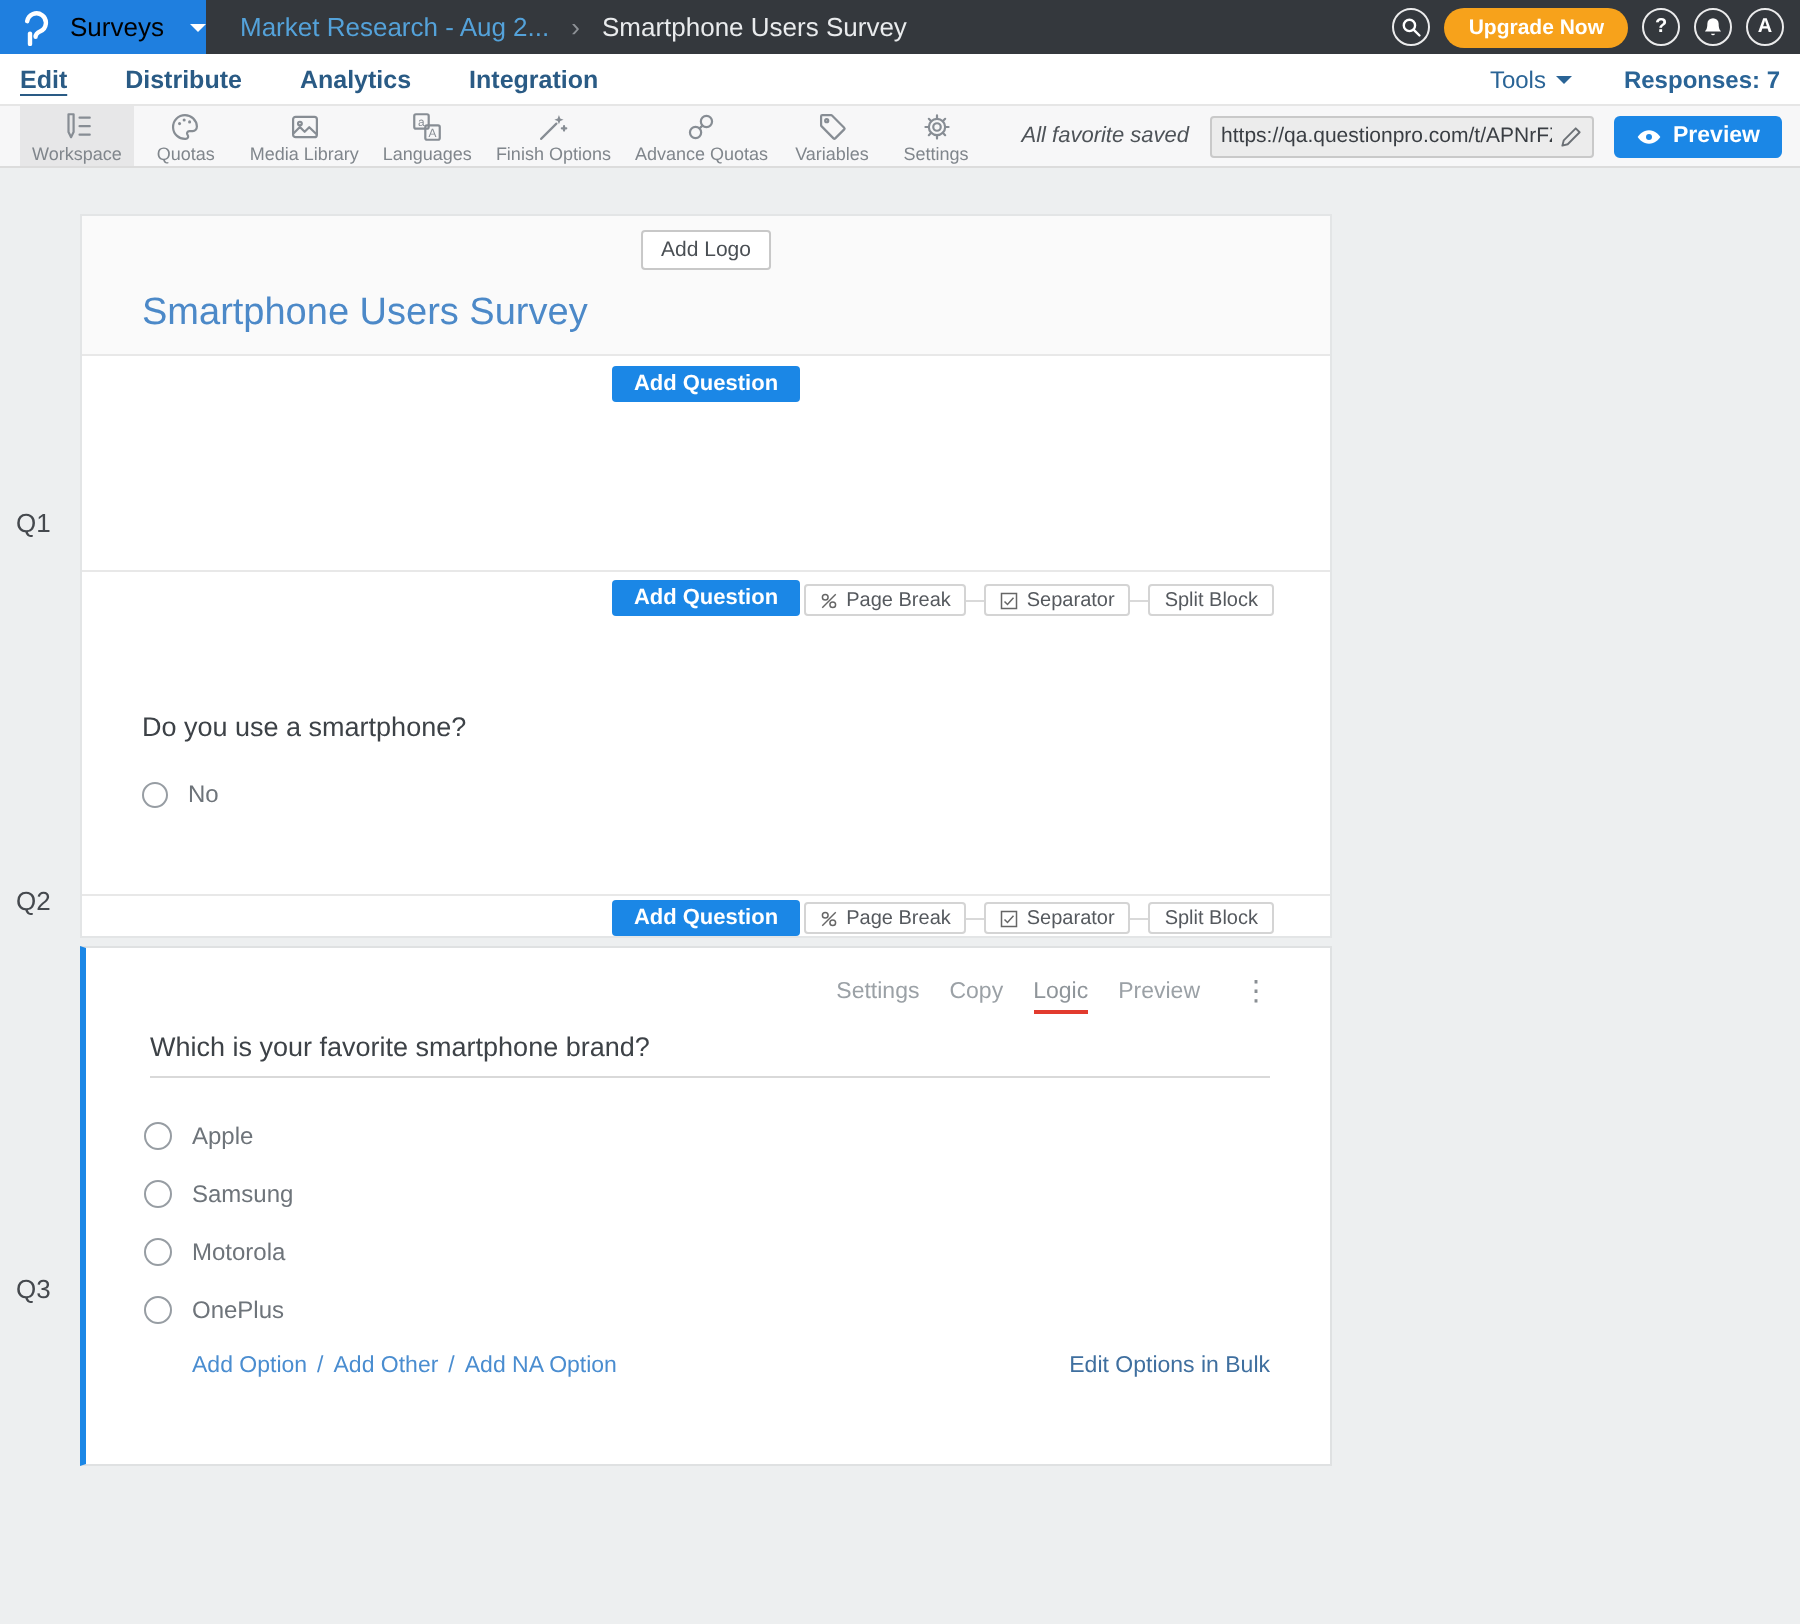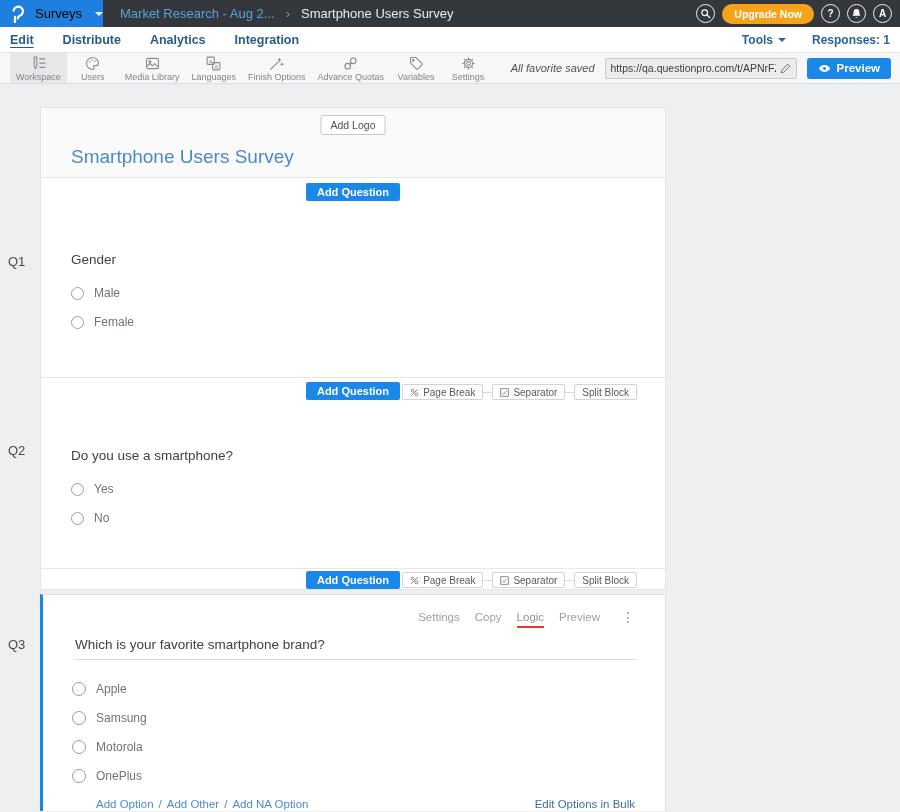--- a/index.html
+++ b/index.html
@@ -26,21 +26,21 @@
     color:#fff; font-size:10px; font-weight:bold; cursor:pointer; flex:none; }
   .upgrade-btn { background:#f7a21b; color:#fff; font-size:10.5px; font-weight:bold;
     border:none; border-radius:10px; padding:4px 12px; cursor:pointer; }
 
   
   .nav-tabs { height:26px; background:#fff; display:flex; align-items:center;
     padding:0 10px; border-bottom:1px solid #e6e6e6; }
   .nav-tab { font-size:12.5px; font-weight:bold; color:#2a5b85; margin-right:29px; cursor:pointer; }
   .nav-tab.active { text-decoration:underline; text-underline-offset:3px; }
   .nav-right { margin-left:auto; display:flex; align-items:center; gap:26px; }
-  .tools-label { font-size:12px; font-weight:bold; color:#2a6496; cursor:pointer;
+  .tools-label { font-size:12px; font-weight:normal; color:#2a6496; cursor:pointer;
     display:flex; align-items:center; }
   .responses-label { font-size:12px; font-weight:bold; color:#2a6496; cursor:pointer; }
 
   
   .toolbar { height:31px; background:#f7f7f8; border-bottom:1px solid #dcdcdc;
     display:flex; align-items:stretch; padding-left:10px; }
   .tool-btn { min-width:52px; padding:2px 6px 0; display:flex; flex-direction:column;
     align-items:center; cursor:pointer; }
   .tool-btn.active { background:#e7e7e8; }
   .tool-btn svg { flex:none; }
@@ -158,40 +158,40 @@
 <nav class="nav-tabs">
   <span class="nav-tab active">Edit</span>
   <span class="nav-tab">Distribute</span>
   <span class="nav-tab">Analytics</span>
   <span class="nav-tab">Integration</span>
   <div class="nav-right">
     <span class="tools-label">
         <span>Tools</span>
         <span class="caret" style="margin-left:5px"></span>
       </span>
-    <span class="responses-label">Responses: 1</span>
+    <span class="responses-label">Responses: 7</span>
   </div>
 </nav>
 
 <div class="toolbar">
   <div class="tool-btn active">
     <svg width="17" height="17" viewBox="0 0 20 20">
       <path class="st" d="M5 2.5h3v10.5L6.5 16 5 13z"></path>
         <path class="st" d="M11.5 4.5h6M11.5 9.5h6M11.5 14.5h6"></path>
     </svg>
     <span class="tool-label">Workspace</span>
   </div>
   <div class="tool-btn">
     <svg width="17" height="17" viewBox="0 0 20 20">
       <path class="st" d="M10 3a7 7 0 1 0 .5 13.98c1.4-.1 1.7-1.3 1-2.3-.7-1-.2-2.2 1.1-2.2h1.9A2.8 2.8 0 0 0 17 9.7C16.8 5.9 13.7 3 10 3z"></path>
       <circle class="stf" cx="6.8" cy="8" r=".9"></circle>
         <circle class="stf" cx="9.5" cy="5.9" r=".9"></circle>
         <circle class="stf" cx="12.7" cy="7" r=".9"></circle>
     </svg>
-    <span class="tool-label">Users</span>
+    <span class="tool-label">Quotas</span>
   </div>
   <div class="tool-btn">
     <svg width="17" height="17" viewBox="0 0 20 20">
       <rect class="st" x="3" y="4" width="14" height="12" rx="1.5"></rect>
       <circle class="st" cx="7" cy="8" r="1.1"></circle>
       <path class="st" d="M3.5 13.5l3.5-3.5 2.8 2.8 2.7-2.7 4 3.9"></path>
     </svg>
     <span class="tool-label">Media Library</span>
   </div>
   <div class="tool-btn">
@@ -265,31 +265,20 @@
     <div class="card-header">
       <button class="add-logo-btn">Add Logo</button>
       <div class="survey-title">Smartphone Users Survey</div>
     </div>
 
     <div class="addq-row r1">
       <button class="add-question-btn">Add Question</button>
     </div>
 
     <div class="q-block">
-      <div class="q-text">Gender</div>
-      <ul class="opt-list">
-        <li class="opt-item">
-          <span class="radio"></span>
-          <span class="opt-label">Male</span>
-        </li>
-        <li class="opt-item">
-          <span class="radio"></span>
-          <span class="opt-label">Female</span>
-        </li>
-      </ul>
       <div class="pad-bottom-q1"></div>
     </div>
 
     <div class="addq-row mid">
       <button class="add-question-btn">Add Question</button>
       <div class="block-tools">
         <button class="block-tool-btn">
           <svg width="9" height="9" viewBox="0 0 12 12">
             <path d="M1.5 10.5l9-9" stroke="#666" fill="none"></path>
             <circle cx="3.5" cy="3.5" r="1.9" fill="none" stroke="#666"></circle>
@@ -308,24 +297,20 @@
         <span class="connector"></span>
         <button class="block-tool-btn">
           <span>Split Block</span>
         </button>
       </div>
     </div>
 
     <div class="q-block q2">
       <div class="q-text">Do you use a smartphone?</div>
       <ul class="opt-list">
-        <li class="opt-item">
-          <span class="radio"></span>
-          <span class="opt-label">Yes</span>
-        </li>
         <li class="opt-item">
           <span class="radio"></span>
           <span class="opt-label">No</span>
         </li>
       </ul>
       <div class="pad-bottom-q2"></div>
     </div>
 
     <div class="addq-row last">
       <button class="add-question-btn">Add Question</button>

